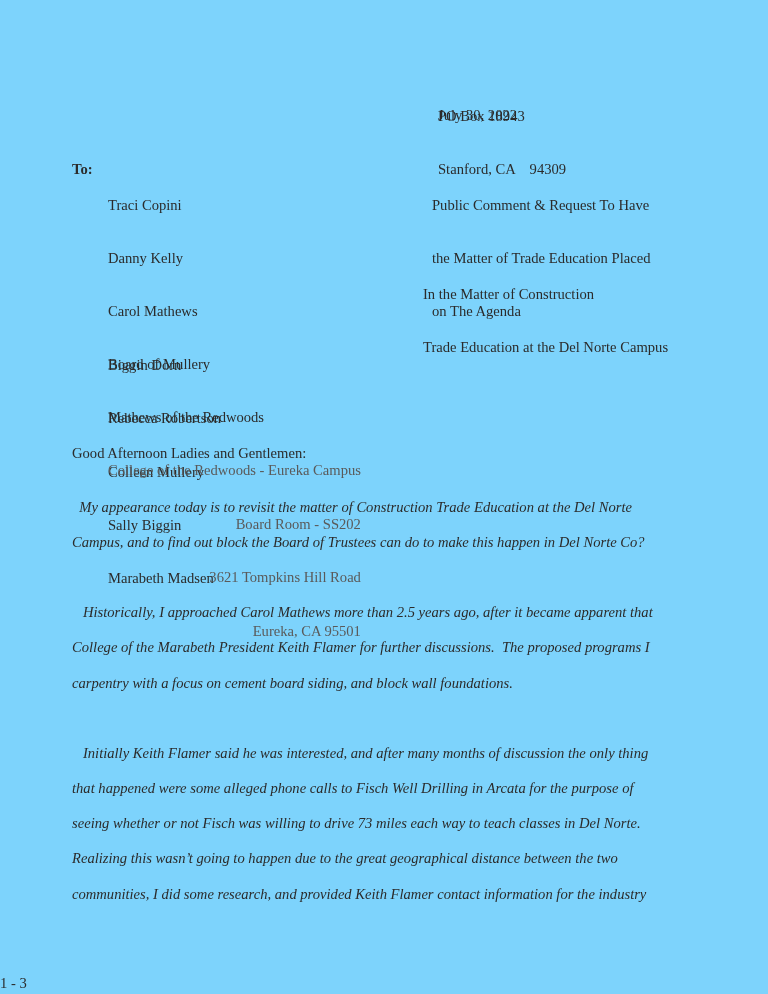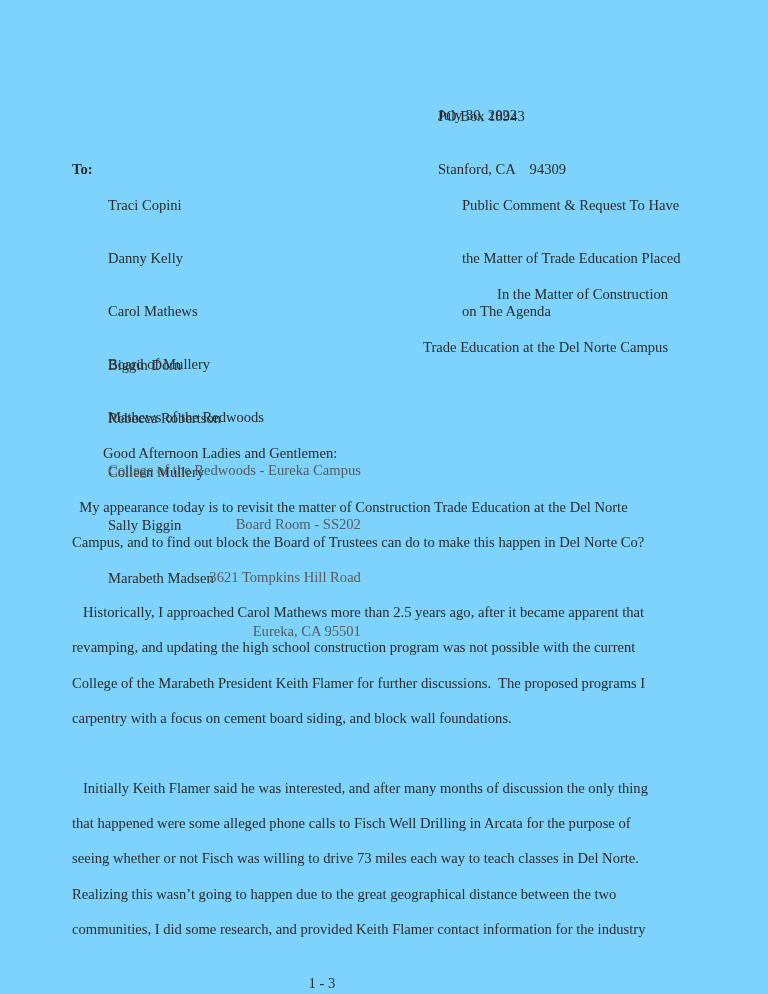--- a/index.html
+++ b/index.html
@@ -19,45 +19,46 @@
     .page {
       position: absolute;
       left: 0; top: 0;
       width: 768px;
       height: 994px;
       background: #7dd3fc;
     }
     .abs { position: absolute; white-space: pre; line-height: 17.8px; }
     .return-address { left: 438px; top: 72px; }
     .date { left: 438px; top: 107px; }
-    .subject { left: 462px; top: 161px; }
-    .matter { left: 423px; top: 250px; text-align: right; }
+    .subject { left: 432px; top: 161px; }
+    .matter { left: 423px; top: 250px; }
     .to-label { left: 72px; top: 161px; font-weight: bold; }
     .recipients { left: 108px; top: 161px; }
     .board { left: 108px; top: 320px; }
     .board .addr { color: #5a5a5a; text-align: right; }
-    .salutation { left: 72px; top: 445px; margin-left: 31px; }
+    .salutation { left: 72px; top: 445px; }
 
     .body-text {
       position: absolute;
       left: 72px;
       top: 481px;
       width: 625px;
     }
     .para {
       margin: 0 0 17.6px 0;
       line-height: 17.6px;
       white-space: pre-line;
+      font-style: italic;
     }
     .para .line { display: block; white-space: pre; }
     .footer {
       position: absolute;
       left: 0; width: 644px;
       top: 975px;
-      text-align: center;
+      text-align: left;
       line-height: 17px;
     }
   </style>
 </head>
 <body>
 
 <div class="page">
 
   <div class="abs return-address">
     <div>PO Box 18943</div>
@@ -101,21 +102,20 @@
 
   <div class="abs salutation">Good Afternoon Ladies and Gentlemen:</div>
 
   <div class="body-text">
     <p class="para">
       <span class="line">  My appearance today is to revisit the matter of Construction Trade Education at the Del Norte</span>
       <span class="line">Campus, and to find out block the Board of Trustees can do to make this happen in Del Norte Co?</span>
     </p>
     <p class="para">
       <span class="line">   Historically, I approached Carol Mathews more than 2.5 years ago, after it became apparent that</span>
-      <span class="line">revamping, and updating the high school construction program was not possible with the current</span>
       <span class="line">College of the Marabeth President Keith Flamer for further discussions.  The proposed programs I</span>
       <span class="line">carpentry with a focus on cement board siding, and block wall foundations.</span>
     </p>
     <p class="para">
       <span class="line">   Initially Keith Flamer said he was interested, and after many months of discussion the only thing</span>
       <span class="line">that happened were some alleged phone calls to Fisch Well Drilling in Arcata for the purpose of</span>
       <span class="line">seeing whether or not Fisch was willing to drive 73 miles each way to teach classes in Del Norte.</span>
       <span class="line">Realizing this wasn’t going to happen due to the great geographical distance between the two</span>
       <span class="line">communities, I did some research, and provided Keith Flamer contact information for the industry</span>
       

